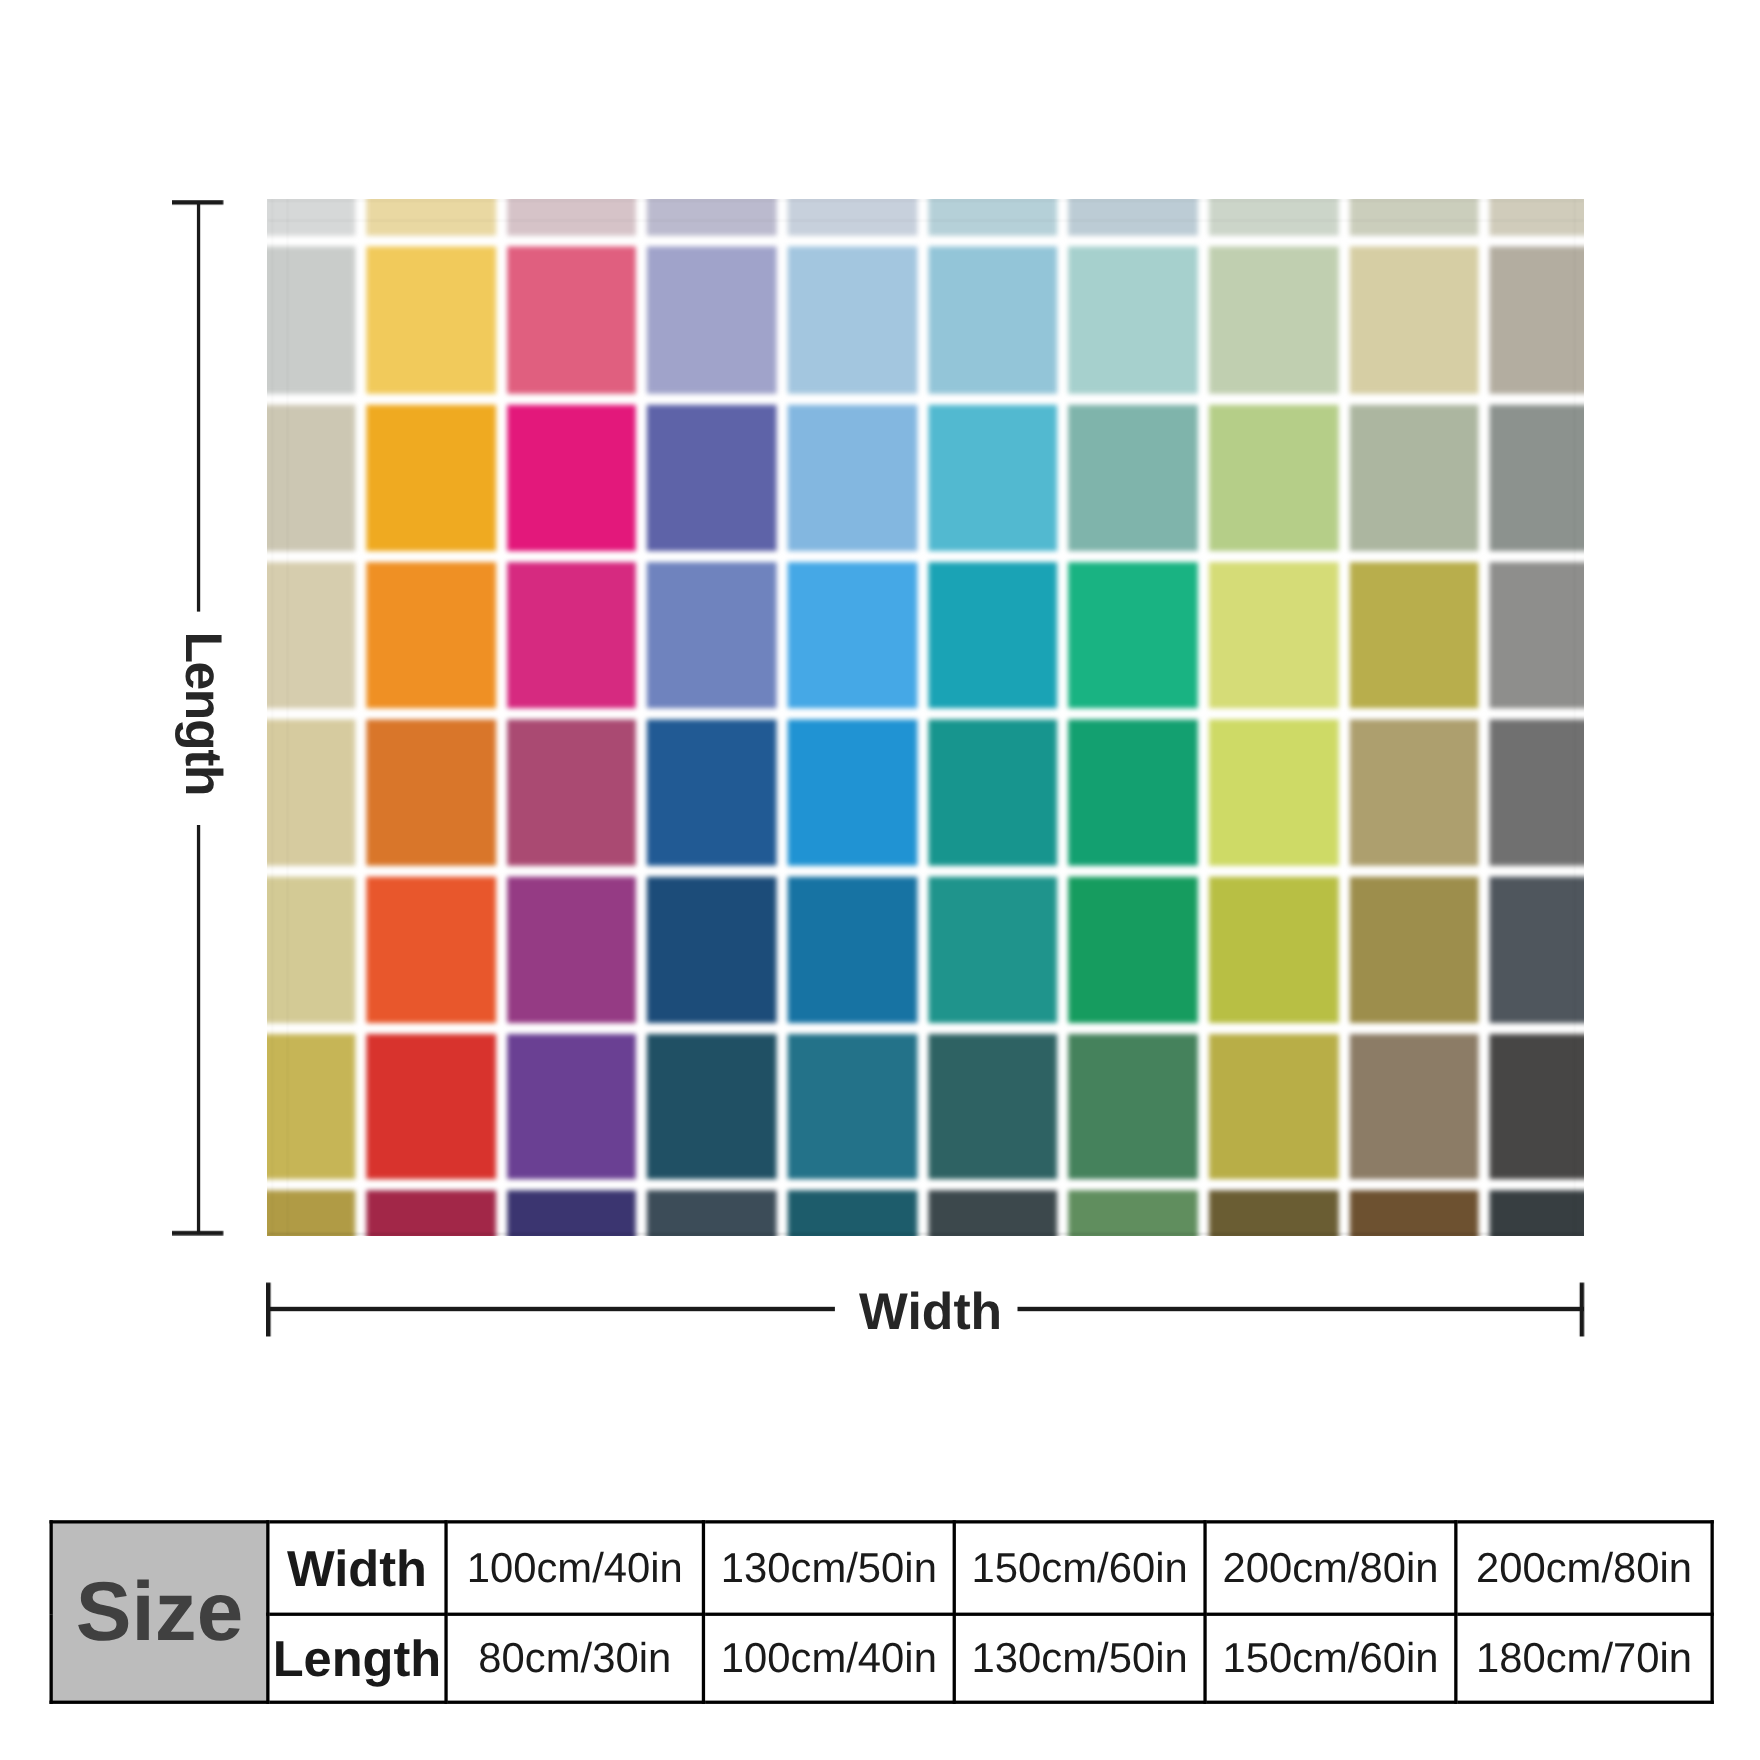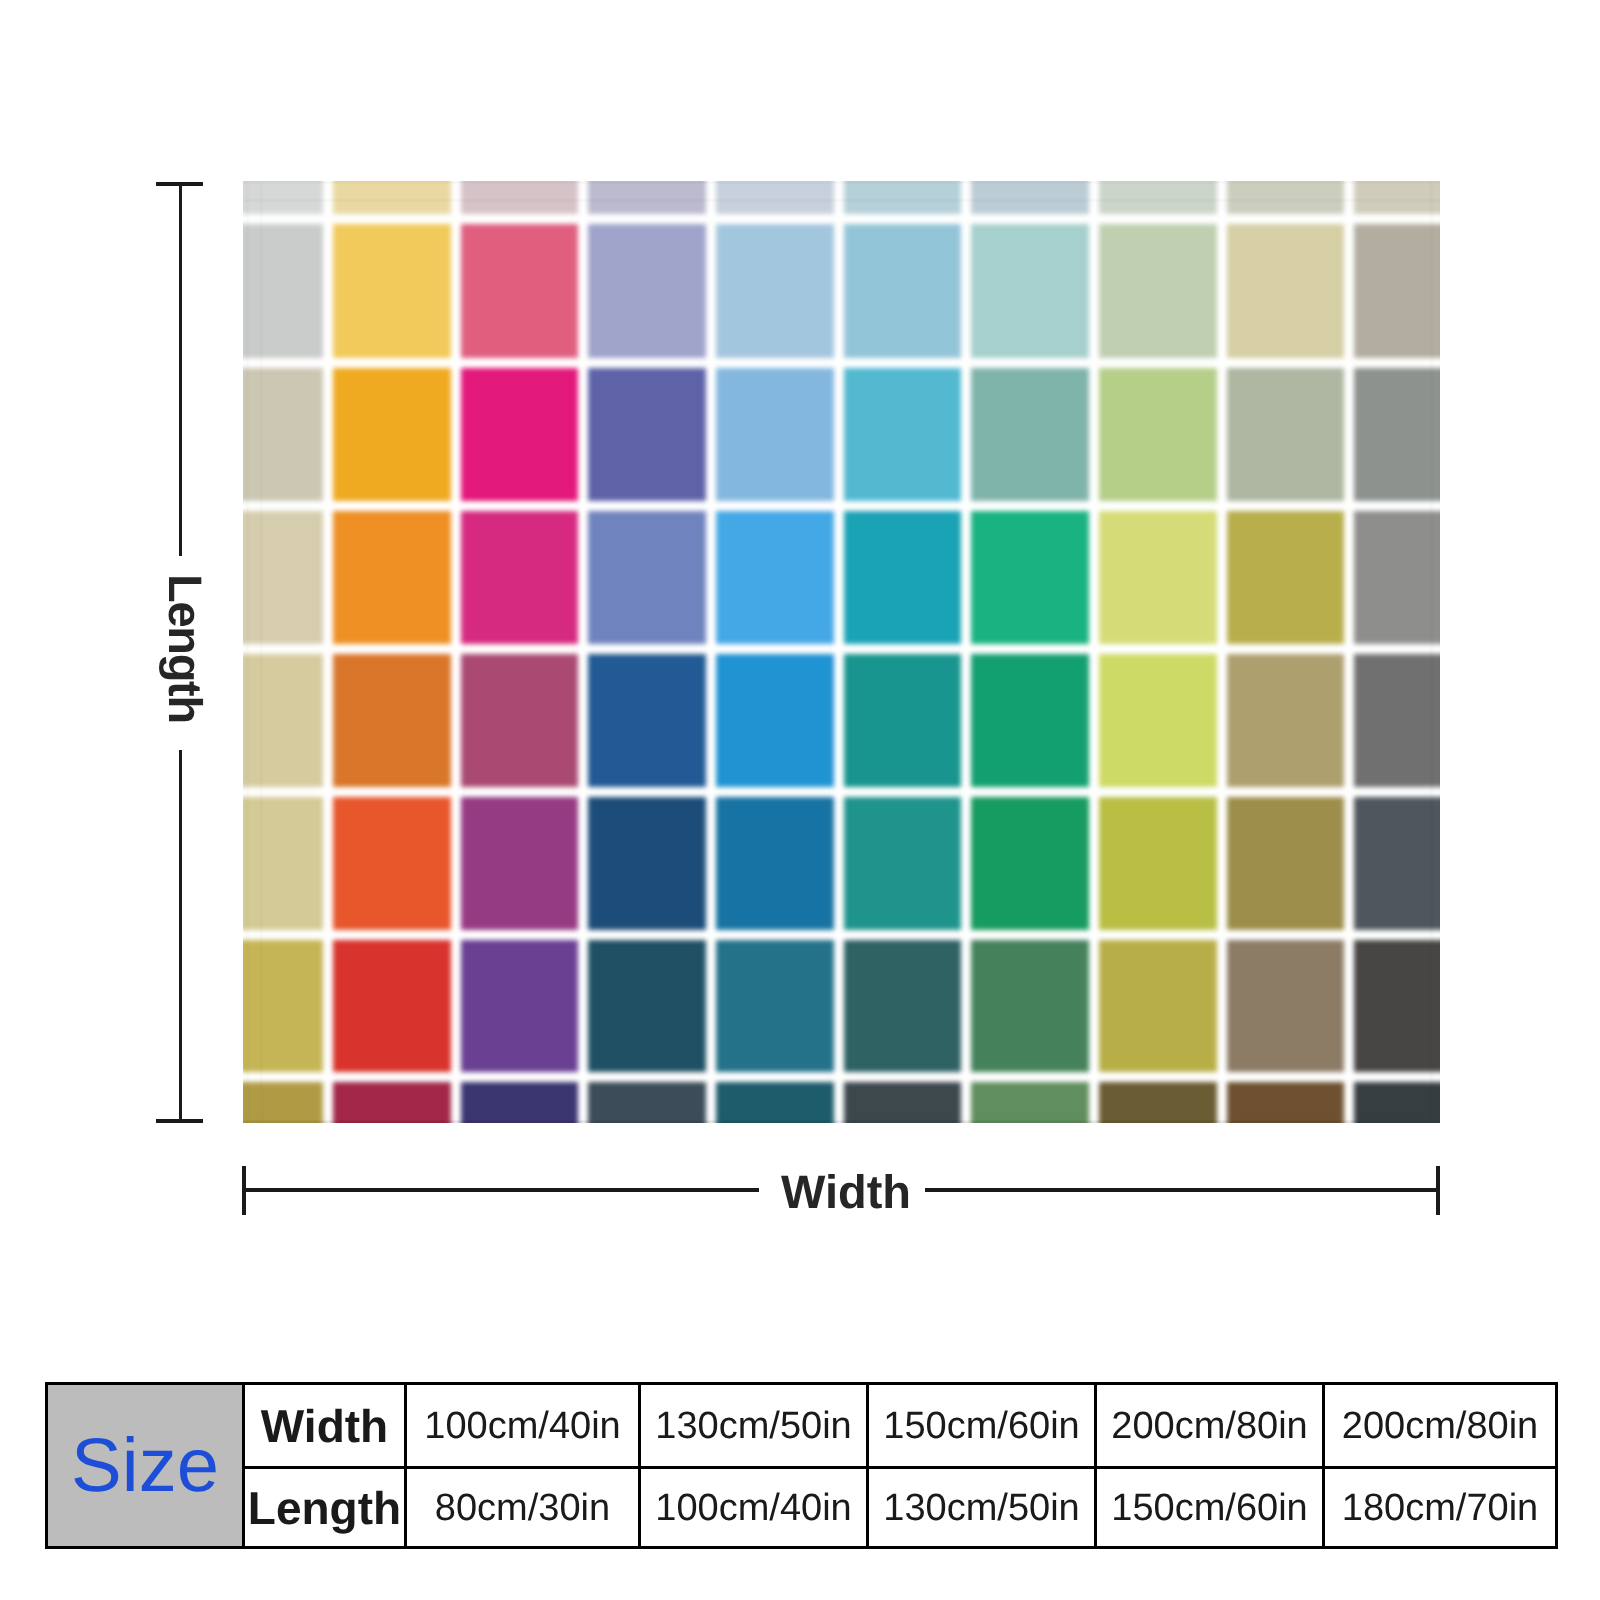--- a/index.html
+++ b/index.html
@@ -24,21 +24,21 @@
 
   #wid-h-l{left:243px;top:1188px;width:516px;height:4px;}
   #wid-h-r{left:925px;top:1188px;width:515px;height:4px;}
   #wid-cap-l{left:242px;top:1166px;width:4px;height:49px;}
   #wid-cap-r{left:1436px;top:1166px;width:4px;height:49px;}
   #wid-label{position:absolute;left:781px;top:1168px;font-weight:bold;font-size:47px;letter-spacing:0px;line-height:1;color:#262626;white-space:nowrap;}
 
   
   #sizetable{position:absolute;left:45px;top:1382px;width:1510px;height:167px;border-collapse:collapse;table-layout:fixed;}
   #sizetable td{border:3px solid #000;text-align:center;vertical-align:middle;font-size:38px;color:#1a1a1a;padding:0;line-height:1;}
-  #sizetable td.sizecell{background:#BCBCBC;font-weight:normal;font-size:76px;color:#1d4ed8;}
+  #sizetable td.sizecell{background:#BCBCBC;font-weight:bold;font-size:76px;color:#404040;}
   #sizetable td.hdr{font-weight:bold;font-size:46px;}
   #sizetable col.c0{width:197px;}
   #sizetable col.c1{width:162px;}
   #sizetable col.c2{width:234px;}
   #sizetable col.c3{width:228px;}
   #sizetable col.c4{width:228px;}
   #sizetable col.c5{width:228px;}
   #sizetable col.c6{width:233px;}
   #sizetable tr:first-child td{height:81px;}
   #sizetable tr:last-child td{height:77px;}

